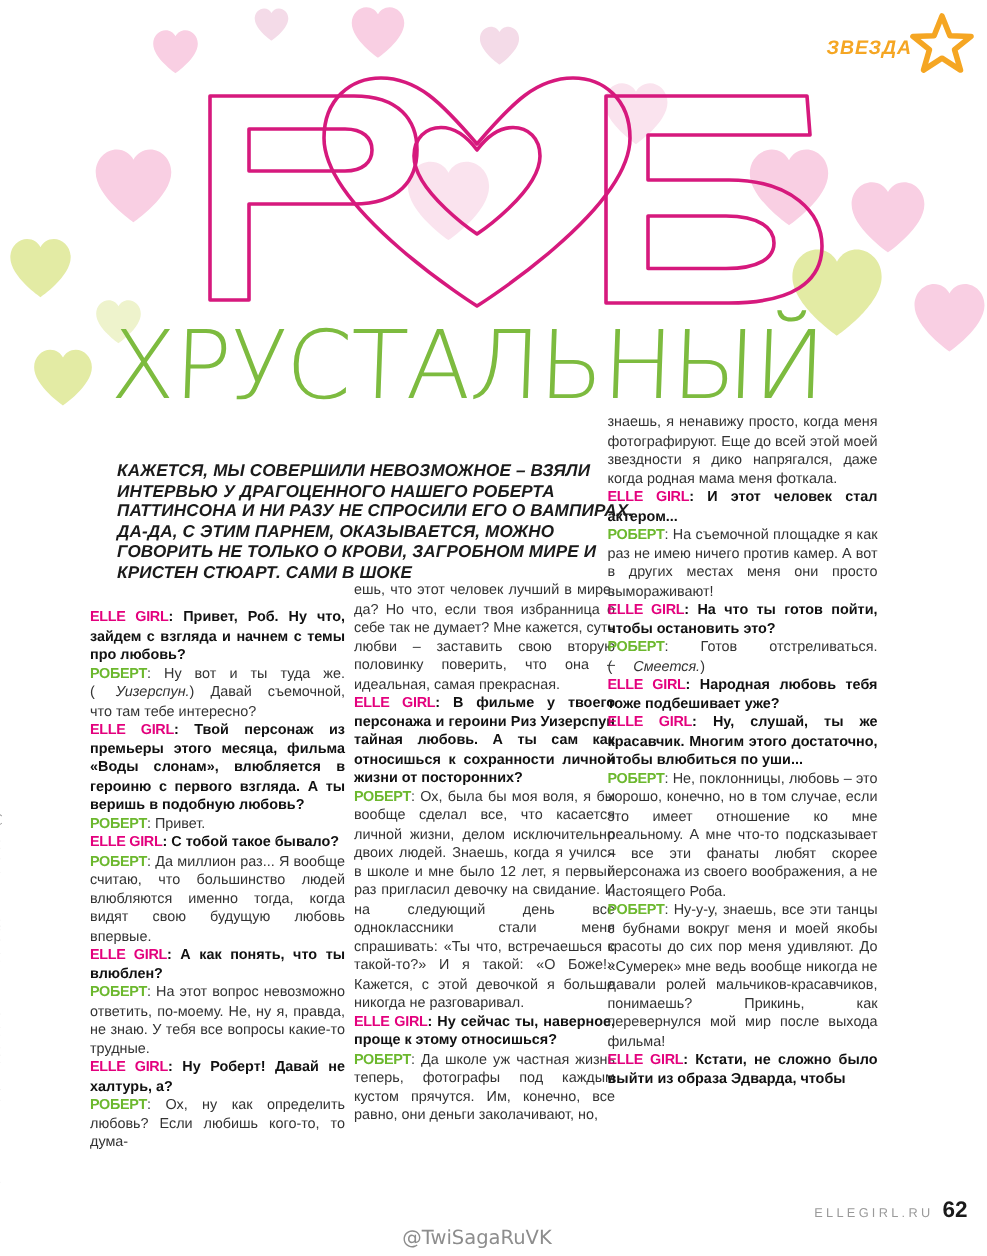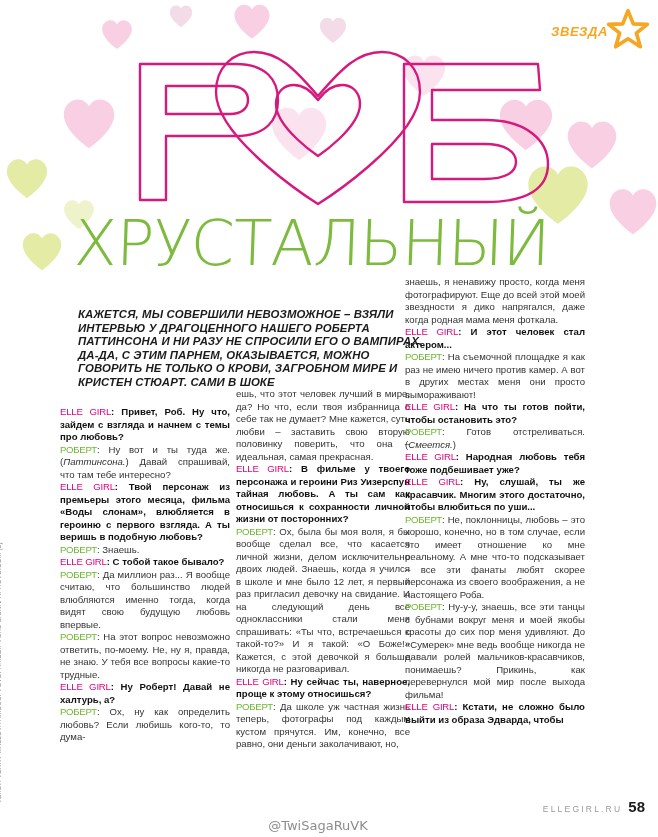--- a/index.html
+++ b/index.html
@@ -58,24 +58,24 @@
   }
 
   
   .col{position:absolute;font-size:9.6px;line-height:12.5px;color:#222;text-align:justify;}
   .col p{margin:0;}
   .col1{left:60px;top:406px;width:170px;}
   .col2{left:236px;top:388px;width:174px;}
   .col3{left:405px;top:276px;width:180px;}
 
   .q{font-weight:bold;color:#111;}
-  .sp-eg{color:#e3007d;font-weight:normal;letter-spacing:-.2px;}
-  .sp-rob{color:#6cb82e;font-weight:normal;letter-spacing:-.2px;}
+  .sp-eg{color:#e3007d;font-weight:bold;letter-spacing:-.2px;}
+  .sp-rob{color:#6cb82e;font-weight:bold;letter-spacing:-.2px;}
   .a{color:#333;font-weight:normal;}
-  .em{font-style:italic;}
+  .em{font-style:italic;padding-left:14px;}
 
   
   .footer{
     position:absolute;right:13px;bottom:22px;
     display:flex;align-items:baseline;gap:6px;z-index:7;
   }
   .footer .site{
     font-size:8.5px;letter-spacing:2.2px;color:#9a9a9a;font-weight:normal;margin-left:38px;
   }
   .footer .pageno{font-size:15px;font-weight:bold;color:#1a1a1a;}
@@ -198,25 +198,26 @@
         </g>
       </svg>
     </div>
     <div class="sub-title">ХРУСТАЛЬНЫЙ</div>
   </div>
 
   <div class="lede">Кажется, мы совершили невозможное – взяли интервью у драгоценного нашего Роберта Паттинсона и ни разу не спросили его о вампирах. Да-да, с этим парнем, оказывается, можно говорить не только о крови, загробном мире и Кристен Стюарт. Сами в шоке</div>
 
   <div class="col col1" id="col1">
       <p><span class="sp-eg">ELLE GIRL</span><span class="q">: </span><span class="q">Привет, Роб. Ну что, зайдем с взгляда и начнем с темы про любовь?</span></p>
-      <p><span class="sp-rob">РОБЕРТ</span><span class="a">: </span><span class="a">Ну вот и ты туда же. (</span><span class="a em">Паттинсона.</span><span class="a">) Давай спрашивай, что там тебе интересно?</span></p>
+      <p><span class="sp-rob">РОБЕРТ</span><span class="a">: </span><span class="a">Ну вот и ты туда же. (</span><span class="a em">Уизерспун.</span><span class="a">) Давай съемочной, что там тебе интересно?</span></p>
       <p><span class="sp-eg">ELLE GIRL</span><span class="q">: </span><span class="q">Твой персонаж из премьеры этого месяца, фильма «Воды слонам», влюбляется в героиню с первого взгляда. А ты веришь в подобную любовь?</span></p>
-      <p><span class="sp-rob">РОБЕРТ</span><span class="a">: </span><span class="a">Знаешь.</span></p>
+      <p><span class="sp-rob">РОБЕРТ</span><span class="a">: </span><span class="a">Привет.</span></p>
       <p><span class="sp-eg">ELLE GIRL</span><span class="q">: </span><span class="q">С тобой такое бывало?</span></p>
       <p><span class="sp-rob">РОБЕРТ</span><span class="a">: </span><span class="a">Да миллион раз... Я вообще считаю, что большинство людей влюбляются именно тогда, когда видят свою будущую любовь впервые.</span></p>
+      <p><span class="sp-eg">ELLE GIRL</span><span class="q">: </span><span class="q">А как понять, что ты влюблен?</span></p>
       <p><span class="sp-rob">РОБЕРТ</span><span class="a">: </span><span class="a">На этот вопрос невозможно ответить, по-моему. Не, ну я, правда, не знаю. У тебя все вопросы какие-то трудные.</span></p>
       <p><span class="sp-eg">ELLE GIRL</span><span class="q">: </span><span class="q">Ну Роберт! Давай не халтурь, а?</span></p>
       <p><span class="sp-rob">РОБЕРТ</span><span class="a">: </span><span class="a">Ох, ну как определить любовь? Если любишь кого-то, то дума-</span></p>
     </div>
   <div class="col col2" id="col2">
       <p><span class="a">ешь, что этот человек лучший в мире, да? Но что, если твоя избранница о себе так не думает? Мне кажется, суть любви – заставить свою вторую половинку поверить, что она – идеальная, самая прекрасная.</span></p>
       <p><span class="sp-eg">ELLE GIRL</span><span class="q">: </span><span class="q">В фильме у твоего персонажа и героини Риз Уизерспун тайная любовь. А ты сам как относишься к сохранности личной жизни от посторонних?</span></p>
       <p><span class="sp-rob">РОБЕРТ</span><span class="a">: </span><span class="a">Ох, была бы моя воля, я бы вообще сделал все, что касается личной жизни, делом исключительно двоих людей. Знаешь, когда я учился в школе и мне было 12 лет, я первый раз пригласил девочку на свидание. И на следующий день все одноклассники стали меня спрашивать: «Ты что, встречаешься с такой-то?» И я такой: «О Боже!» Кажется, с этой девочкой я больше никогда не разговаривал.</span></p>
       <p><span class="sp-eg">ELLE GIRL</span><span class="q">: </span><span class="q">Ну сейчас ты, наверное, проще к этому относишься?</span></p>
       <p><span class="sp-rob">РОБЕРТ</span><span class="a">: </span><span class="a">Да школе уж частная жизнь теперь, фотографы под каждым кустом прячутся. Им, конечно, все равно, они деньги заколачивают, но,</span></p>
@@ -229,21 +230,21 @@
       <p><span class="sp-rob">РОБЕРТ</span><span class="a">: </span><span class="a">Готов отстреливаться. (</span><span class="a em">Смеется.</span><span class="a">)</span></p>
       <p><span class="sp-eg">ELLE GIRL</span><span class="q">: </span><span class="q">Народная любовь тебя тоже подбешивает уже?</span></p>
       <p><span class="sp-eg">ELLE GIRL</span><span class="q">: </span><span class="q">Ну, слушай, ты же красавчик. Многим этого достаточно, чтобы влюбиться по уши...</span></p>
       <p><span class="sp-rob">РОБЕРТ</span><span class="a">: </span><span class="a">Не, поклонницы, любовь – это хорошо, конечно, но в том случае, если это имеет отношение ко мне реальному. А мне что-то подсказывает – все эти фанаты любят скорее персонажа из своего воображения, а не настоящего Роба.</span></p>
       <p><span class="sp-rob">РОБЕРТ</span><span class="a">: </span><span class="a">Ну-у-у, знаешь, все эти танцы с бубнами вокруг меня и моей якобы красоты до сих пор меня удивляют. До «Сумерек» мне ведь вообще никогда не давали ролей мальчиков-красавчиков, понимаешь? Прикинь, как перевернулся мой мир после выхода фильма!</span></p>
       <p><span class="sp-eg">ELLE GIRL</span><span class="q">: </span><span class="q">Кстати, не сложно было выйти из образа Эдварда, чтобы</span></p>
     </div>
 
   <div class="footer">
     <span class="site">ELLEGIRL.RU</span>
-    <span class="pageno">58</span>
+    <span class="pageno">62</span>
   </div>
 
   <div class="credit-wrap">
     <div class="credit">ТЕКСТ: TERRY MALLOY/FAMOUS. ФОТО: ХХ.ВЕК-ФОКС С/SNAPAPHOTO.COM (2)</div>
   </div>
 
   <div class="watermark">@TwiSagaRuVK</div>
 </div>
 
 </body></html>

